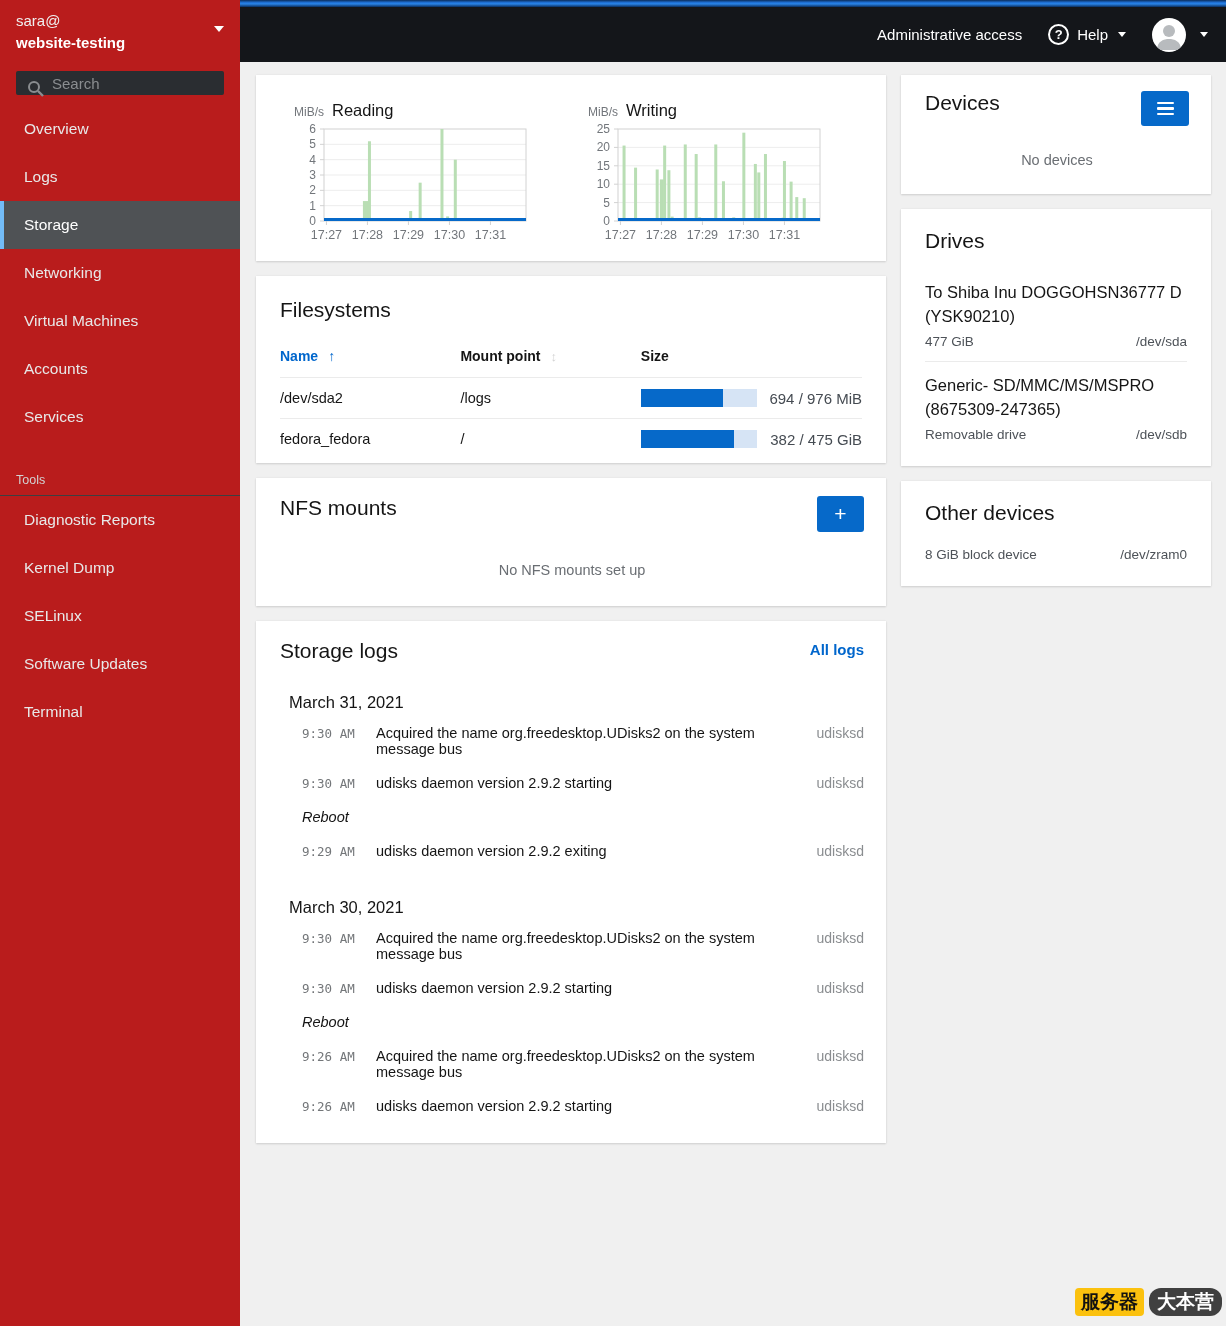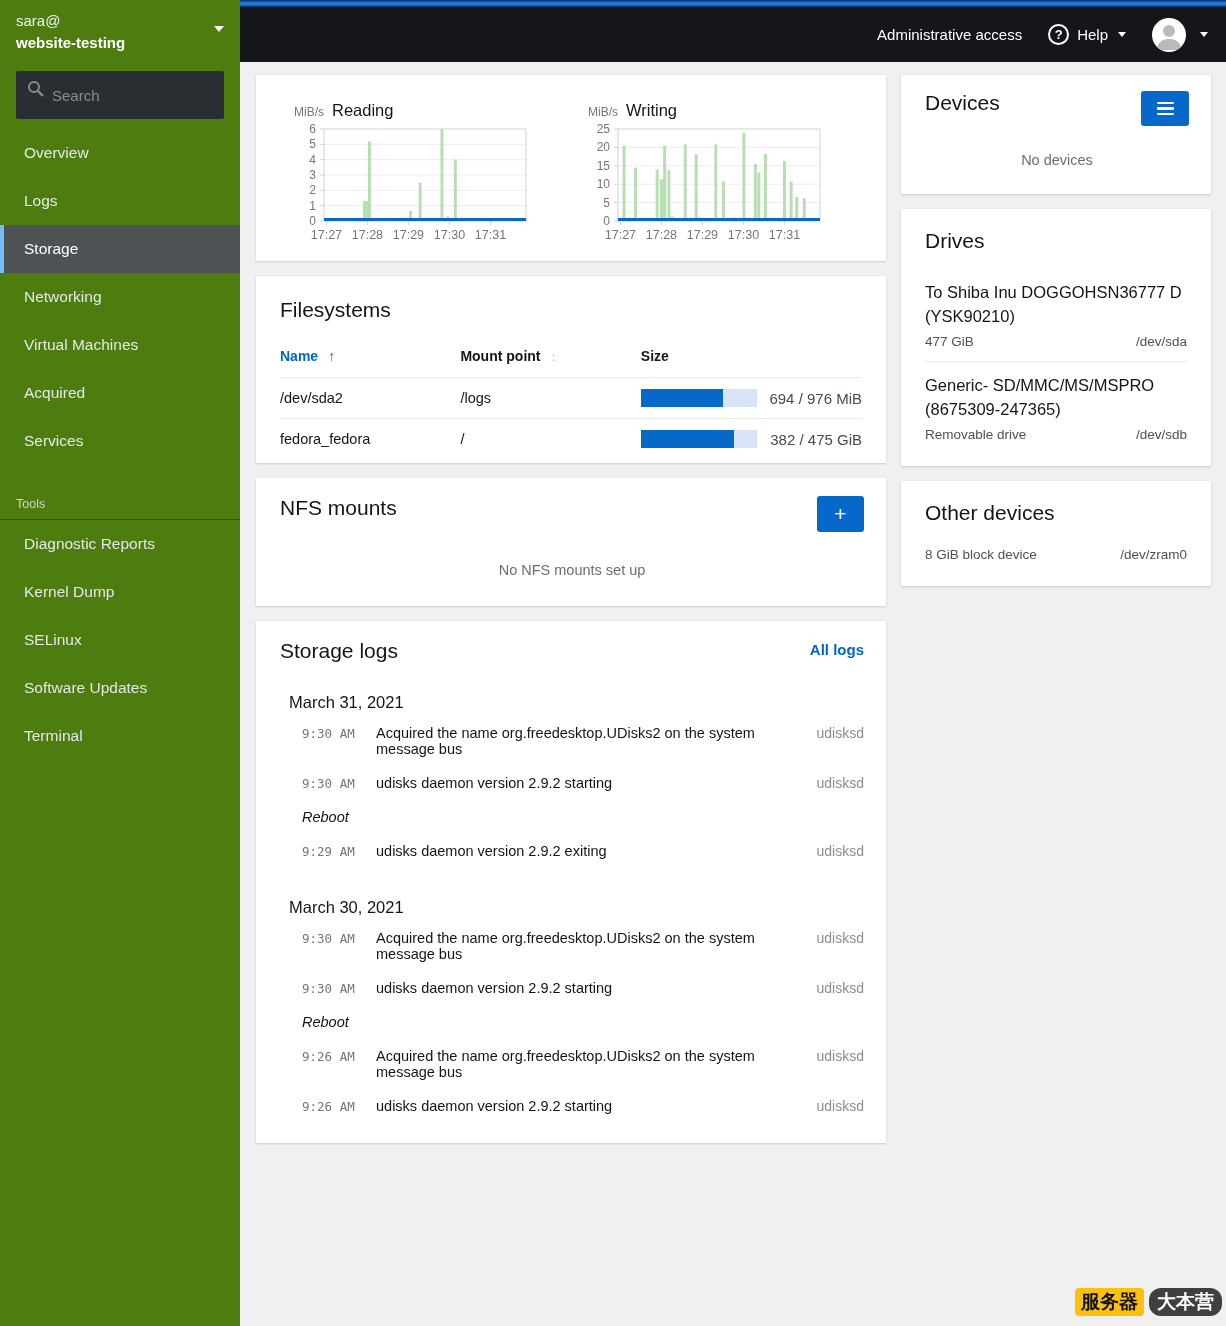--- a/index.html
+++ b/index.html
@@ -4,28 +4,28 @@
 <style>
   * { box-sizing: border-box; margin: 0; padding: 0; }
   html,body { width:1226px; height:1326px; }
   body {
     font-family: "Liberation Sans", sans-serif;
     background:#f0f0f0; color:#151515; overflow:hidden;
   }
   .app { display:flex; width:1226px; height:1326px; background:#f0f0f0; }
 
   
-  .sidebar { width:240px; flex:none; background:#4d7c0f; color:#fff; }
+  .sidebar { width:240px; flex:none; background:#b91c1c; color:#fff; }
   .sb-header { position:relative; padding:12px 16px 6px; }
   .sb-user { font-size:15px; color:#f0f0f0; }
   .sb-host { font-size:15px; font-weight:700; margin-top:5px; color:#fff; }
   .sb-caret { position:absolute; right:16px; top:26px; width:0; height:0;
     border-left:5px solid transparent; border-right:5px solid transparent; border-top:6px solid #fff; }
   .sb-search { position:relative; margin:14px 16px 10px; }
-  .sb-search input { width:100%; height:48px; background:#2a2d31; border:none; border-radius:2px;
+  .sb-search input { width:100%; height:24px; background:#2a2d31; border:none; border-radius:2px;
     color:#d2d2d2; font-size:15px; padding:0 10px 0 36px; font-family:"Liberation Sans",sans-serif; }
   .sb-search input::placeholder { color:#8a8d90; }
   .sb-search .mag { position:absolute; left:11px; top:9px; }
   .sb-section-label { padding:12px 16px 8px; font-size:12.5px; color:#d2d2d2;
     border-bottom:1px solid #3c3f42; }
   .sb-nav { padding:0 0 4px; }
   .sb-item { display:block; height:48px; line-height:48px; padding-left:20px;
     border-left:4px solid transparent; font-size:15.5px; color:#e8e8e8; cursor:pointer; }
   .sb-item.active { background:#4f5255; border-left-color:#73bcf7; color:#fff; }
 
@@ -137,21 +137,21 @@
       </svg>
       <input type="text" placeholder="Search" style="">
     </div>
 
     <nav class="sb-nav">
       <a class="sb-item">Overview</a>
       <a class="sb-item">Logs</a>
       <a class="sb-item active">Storage</a>
       <a class="sb-item">Networking</a>
       <a class="sb-item">Virtual Machines</a>
-      <a class="sb-item">Acquired</a>
+      <a class="sb-item">Accounts</a>
       <a class="sb-item">Services</a>
     </nav>
 
     <div class="sb-section-label" style="margin-top:16px">Tools</div>
     <nav class="sb-nav">
       <a class="sb-item">Diagnostic Reports</a>
       <a class="sb-item">Kernel Dump</a>
       <a class="sb-item">SELinux</a>
       <a class="sb-item">Software Updates</a>
       <a class="sb-item">Terminal</a>

